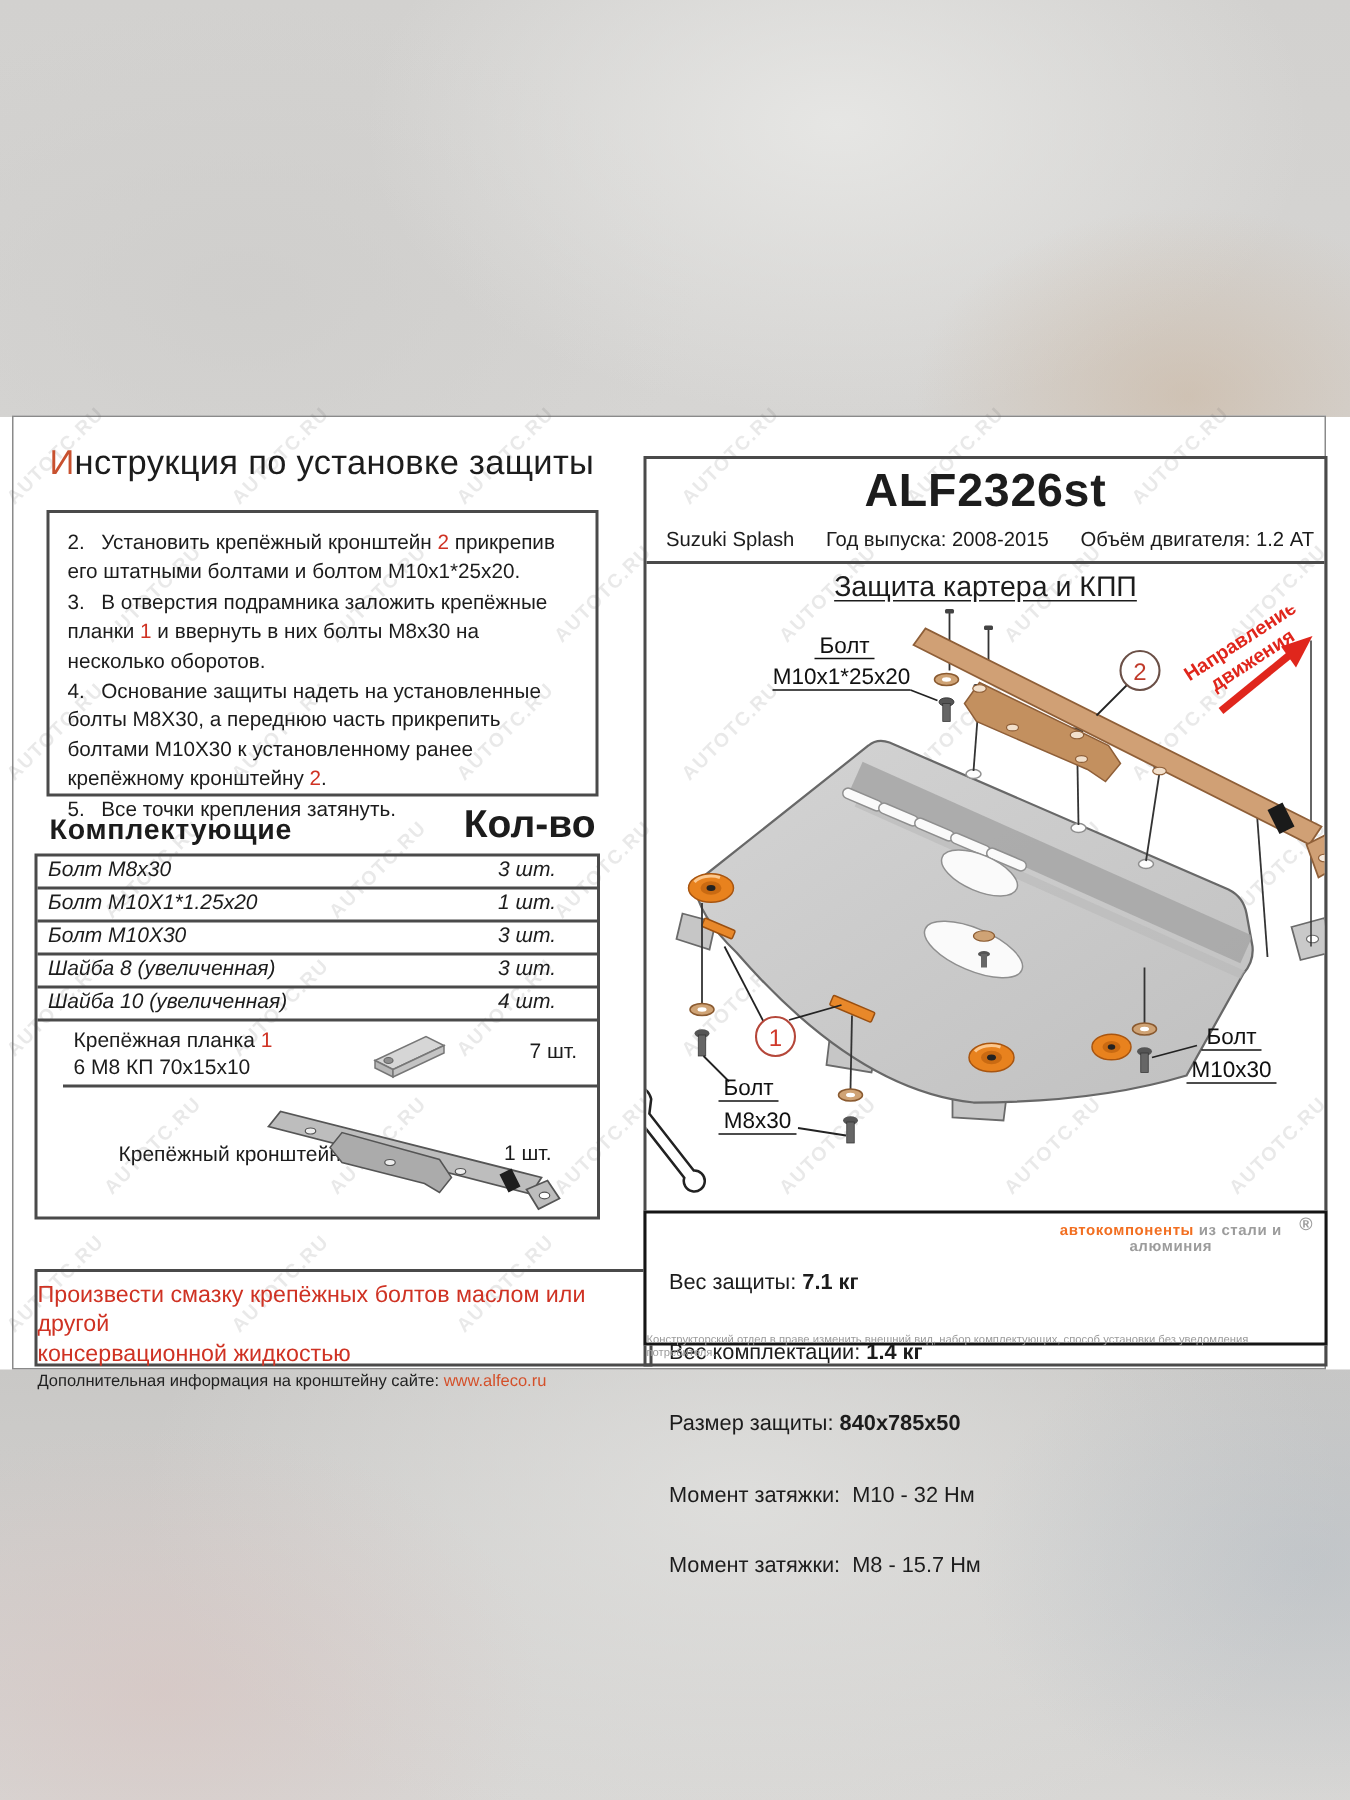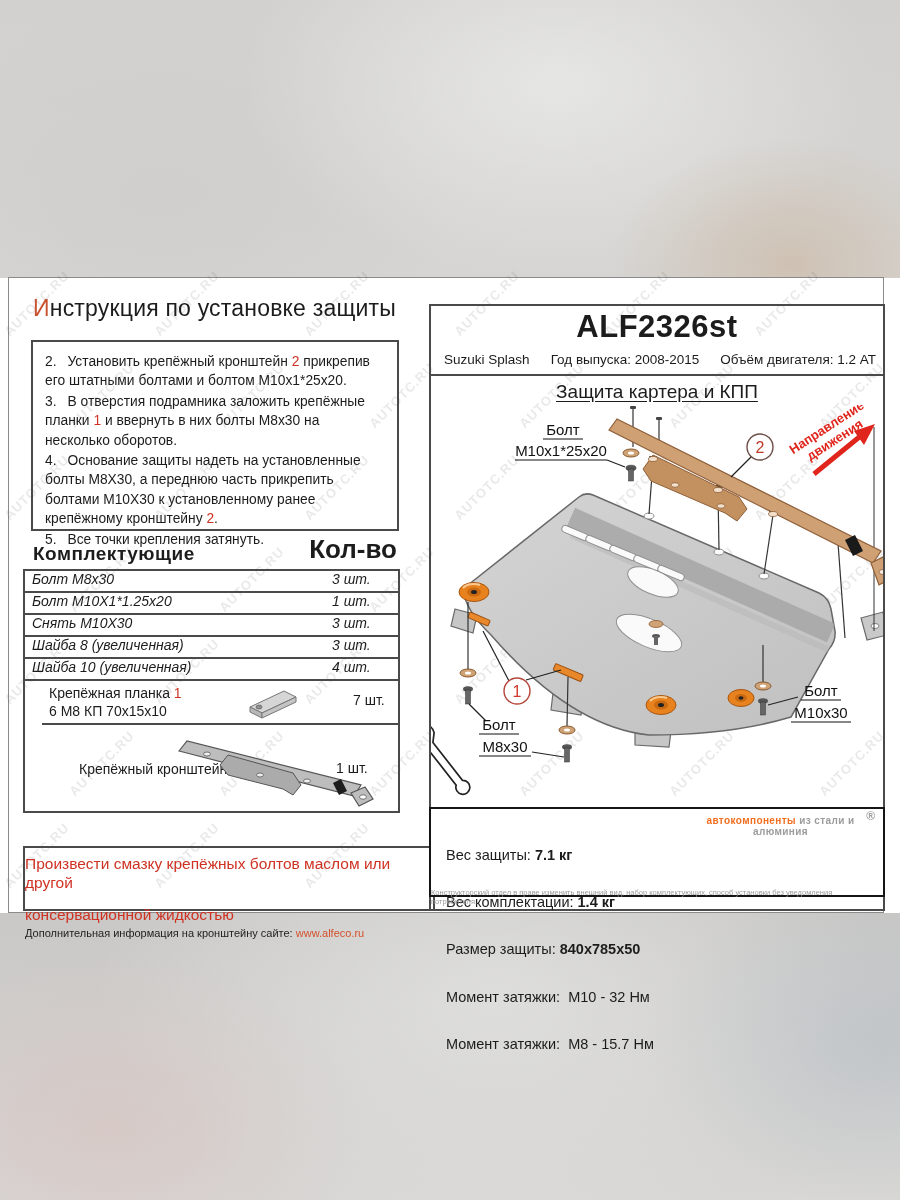--- a/index.html
+++ b/index.html
@@ -43,21 +43,21 @@
   .prow-planka{position:relative;height:42px;border-bottom:2px solid #4a4a4a;margin-left:17px;}
   .planka-name{position:absolute;left:7px;top:3px;line-height:18px;}
   .planka-img{position:absolute;left:198px;top:2px;}
   .planka-qty{position:absolute;left:311px;top:11px;}
   .prow-kron{position:relative;height:86px;}
   .kron-name{position:absolute;left:7px;top:36px;margin-left:47px;}
   .kron-img{position:absolute;left:140px;top:8px;}
   .kron-qty{position:absolute;left:311px;top:35px;}
   .warn-box{position:absolute;left:14px;top:568px;width:412px;height:65px;
             border:2px solid #4a4a4a;box-sizing:border-box;text-align:left;}
-  .warn{color:#cf3223;font-size:15.5px;line-height:19px;margin-top:13px;}
+  .warn{color:#cf3223;font-size:15.5px;line-height:19px;margin-top:1px;}
   .warn:first-child{margin-top:6px;}
   .warn-info{font-size:11px;margin-top:3px;color:#222;}
   .warn-info .link{color:#d4502a;cursor:pointer;}
   
   .panel{position:absolute;left:420px;top:26px;width:456px;height:607px;
          border:2px solid #4a4a4a;box-sizing:border-box;}
   .panel-header{position:relative;height:68px;border-bottom:2px solid #4a4a4a;}
   .code{text-align:center;font-size:31px;font-weight:bold;padding-top:3px;letter-spacing:.5px;}
   .meta-row{position:absolute;left:13px;right:7px;bottom:7px;display:flex;
             justify-content:space-between;font-size:13.5px;}
@@ -147,21 +147,21 @@
     <div class="parts-table">
       <div class="prow">
           <span class="pname">Болт М8х30</span>
           <span class="pqty">3 шт.</span>
         </div>
       <div class="prow">
           <span class="pname">Болт М10Х1*1.25х20</span>
           <span class="pqty">1 шт.</span>
         </div>
       <div class="prow">
-          <span class="pname">Снять М10Х30</span>
+          <span class="pname">Болт М10Х30</span>
           <span class="pqty">3 шт.</span>
         </div>
       <div class="prow">
           <span class="pname">Шайба 8 (увеличенная)</span>
           <span class="pqty">3 шт.</span>
         </div>
       <div class="prow">
           <span class="pname">Шайба 10 (увеличенная)</span>
           <span class="pqty">4 шт.</span>
         </div>

